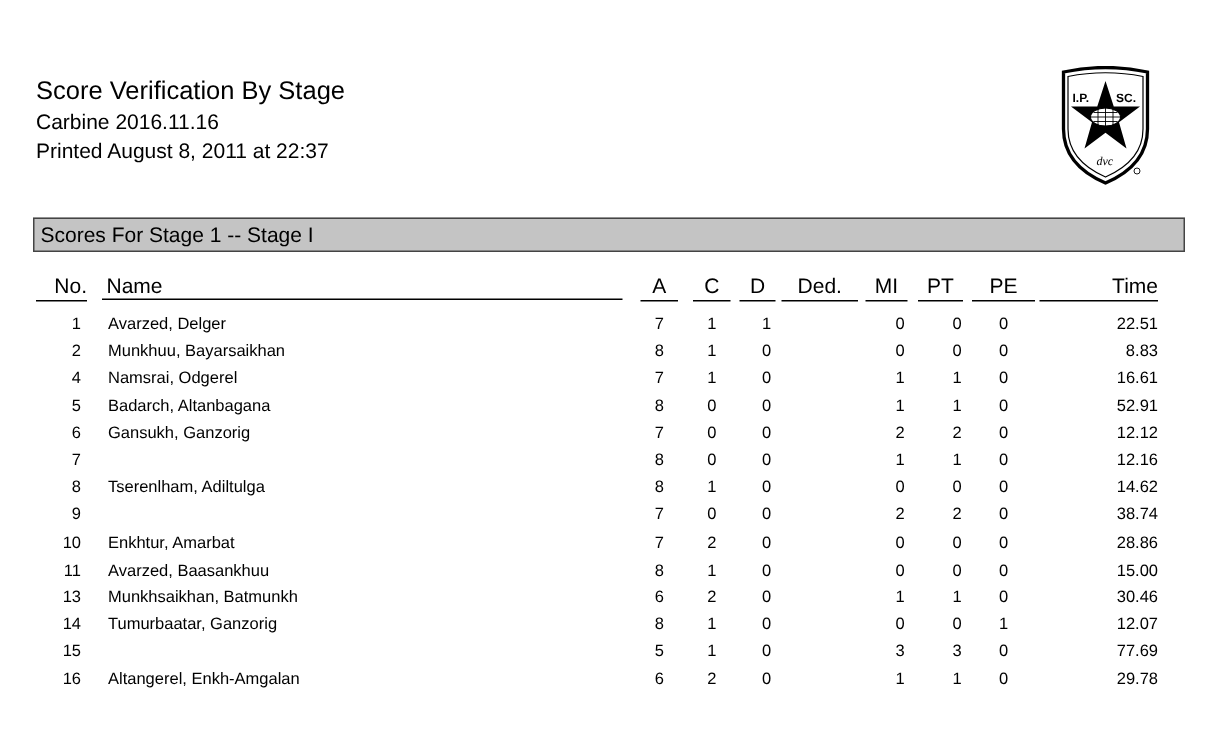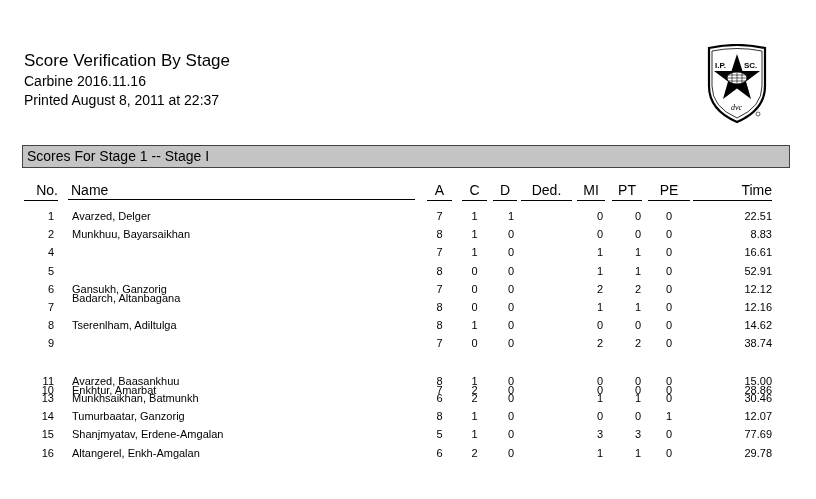--- a/index.html
+++ b/index.html
@@ -76,32 +76,33 @@
     <span class="cell c" style="left:462px;width:25px;">1</span>
     <span class="cell c" style="left:499px;width:24px;">0</span>
     <span class="cell c" style="left:521px;width:51px;"></span>
     <span class="cell c" style="left:586px;width:28px;">0</span>
     <span class="cell c" style="left:623px;width:30px;">0</span>
     <span class="cell c" style="left:657px;width:24px;">0</span>
     <span class="cell r" style="left:693px;width:79px;">8.83</span>
   </div>
     <div class="row" style="top: 243.4px;">
     <span class="cell r" style="left:24px;width:30px;">4</span>
+    <span class="cell" style="left:72px;width:340px;">Namsrai, Odgerel</span>
     <span class="cell c" style="left:427px;width:25px;">7</span>
     <span class="cell c" style="left:462px;width:25px;">1</span>
     <span class="cell c" style="left:499px;width:24px;">0</span>
     <span class="cell c" style="left:521px;width:51px;"></span>
     <span class="cell c" style="left:586px;width:28px;">1</span>
     <span class="cell c" style="left:623px;width:30px;">1</span>
     <span class="cell c" style="left:657px;width:24px;">0</span>
     <span class="cell r" style="left:693px;width:79px;">16.61</span>
   </div>
     <div class="row" style="top: 261.6px;">
     <span class="cell r" style="left:24px;width:30px;">5</span>
-    <span class="cell" style="left:72px;width:340px;margin-top:27px;">Badarch, Altanbagana</span>
+    <span class="cell" style="left:72px;width:340px;">Badarch, Altanbagana</span>
     <span class="cell c" style="left:427px;width:25px;">8</span>
     <span class="cell c" style="left:462px;width:25px;">0</span>
     <span class="cell c" style="left:499px;width:24px;">0</span>
     <span class="cell c" style="left:521px;width:51px;"></span>
     <span class="cell c" style="left:586px;width:28px;">1</span>
     <span class="cell c" style="left:623px;width:30px;">1</span>
     <span class="cell c" style="left:657px;width:24px;">0</span>
     <span class="cell r" style="left:693px;width:79px;">52.91</span>
   </div>
     <div class="row" style="top: 279.8px;">
@@ -143,21 +144,21 @@
     <span class="cell r" style="left:24px;width:30px;">9</span>
     <span class="cell c" style="left:427px;width:25px;">7</span>
     <span class="cell c" style="left:462px;width:25px;">0</span>
     <span class="cell c" style="left:499px;width:24px;">0</span>
     <span class="cell c" style="left:521px;width:51px;"></span>
     <span class="cell c" style="left:586px;width:28px;">2</span>
     <span class="cell c" style="left:623px;width:30px;">2</span>
     <span class="cell c" style="left:657px;width:24px;">0</span>
     <span class="cell r" style="left:693px;width:79px;">38.74</span>
   </div>
-    <div class="row" style="top: 352.6px; margin-top: 28px;">
+    <div class="row" style="top: 352.6px;">
     <span class="cell r" style="left:24px;width:30px;">10</span>
     <span class="cell" style="left:72px;width:340px;">Enkhtur, Amarbat</span>
     <span class="cell c" style="left:427px;width:25px;">7</span>
     <span class="cell c" style="left:462px;width:25px;">2</span>
     <span class="cell c" style="left:499px;width:24px;">0</span>
     <span class="cell c" style="left:521px;width:51px;"></span>
     <span class="cell c" style="left:586px;width:28px;">0</span>
     <span class="cell c" style="left:623px;width:30px;">0</span>
     <span class="cell c" style="left:657px;width:24px;">0</span>
     <span class="cell r" style="left:693px;width:79px;">28.86</span>
@@ -193,21 +194,20 @@
     <span class="cell c" style="left:462px;width:25px;">1</span>
     <span class="cell c" style="left:499px;width:24px;">0</span>
     <span class="cell c" style="left:521px;width:51px;"></span>
     <span class="cell c" style="left:586px;width:28px;">0</span>
     <span class="cell c" style="left:623px;width:30px;">0</span>
     <span class="cell c" style="left:657px;width:24px;">1</span>
     <span class="cell r" style="left:693px;width:79px;">12.07</span>
   </div>
     <div class="row" style="top: 425.4px;">
     <span class="cell r" style="left:24px;width:30px;">15</span>
-    <span class="cell" style="left:72px;width:340px;">Shanjmyatav, Erdene-Amgalan</span>
     <span class="cell c" style="left:427px;width:25px;">5</span>
     <span class="cell c" style="left:462px;width:25px;">1</span>
     <span class="cell c" style="left:499px;width:24px;">0</span>
     <span class="cell c" style="left:521px;width:51px;"></span>
     <span class="cell c" style="left:586px;width:28px;">3</span>
     <span class="cell c" style="left:623px;width:30px;">3</span>
     <span class="cell c" style="left:657px;width:24px;">0</span>
     <span class="cell r" style="left:693px;width:79px;">77.69</span>
   </div>
     <div class="row" style="top: 443.6px;">

